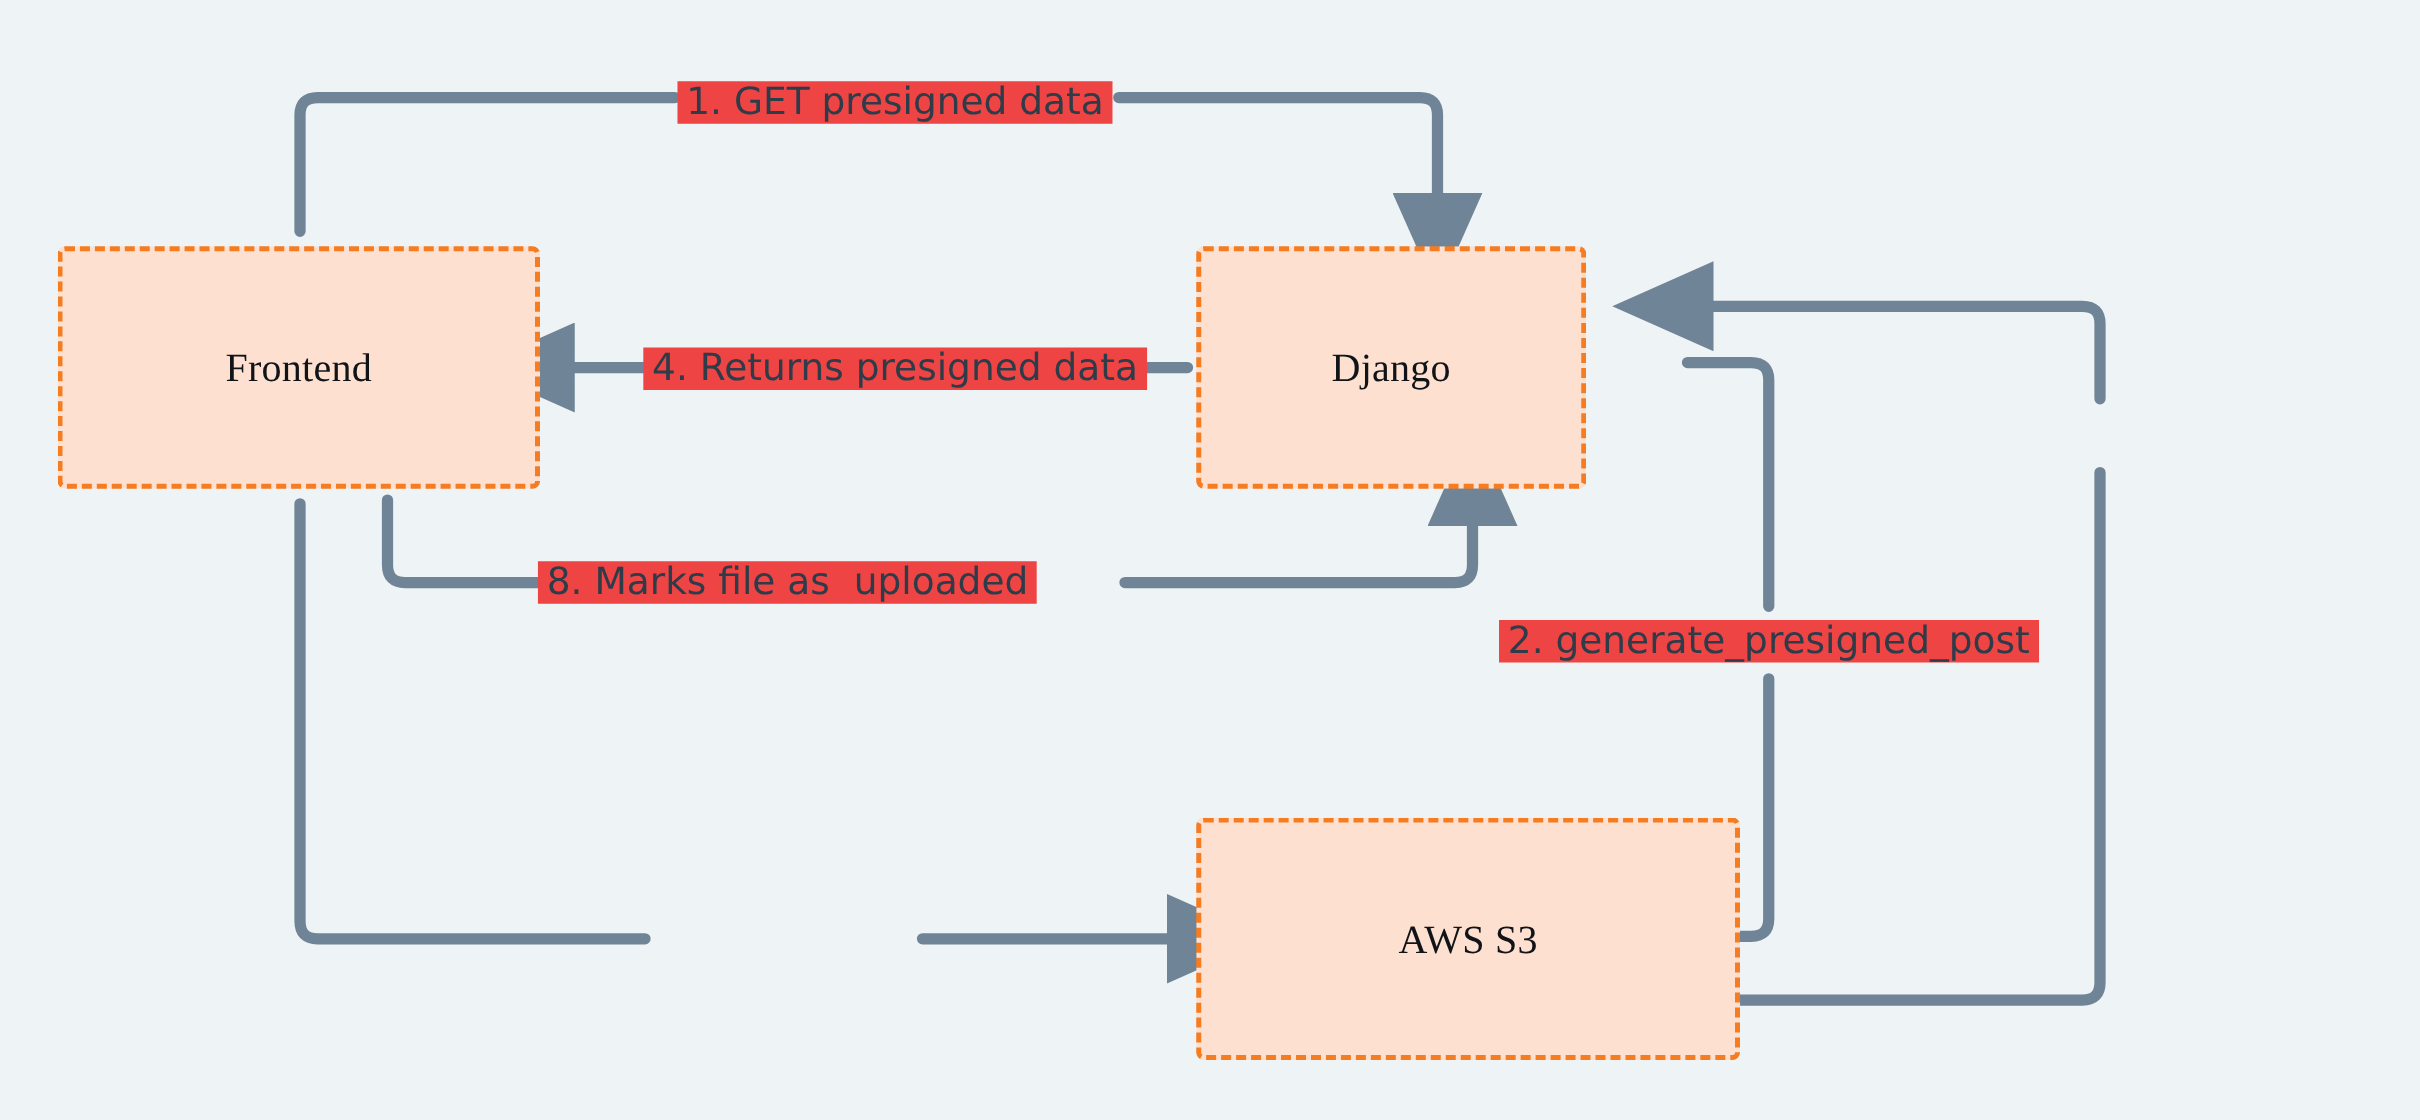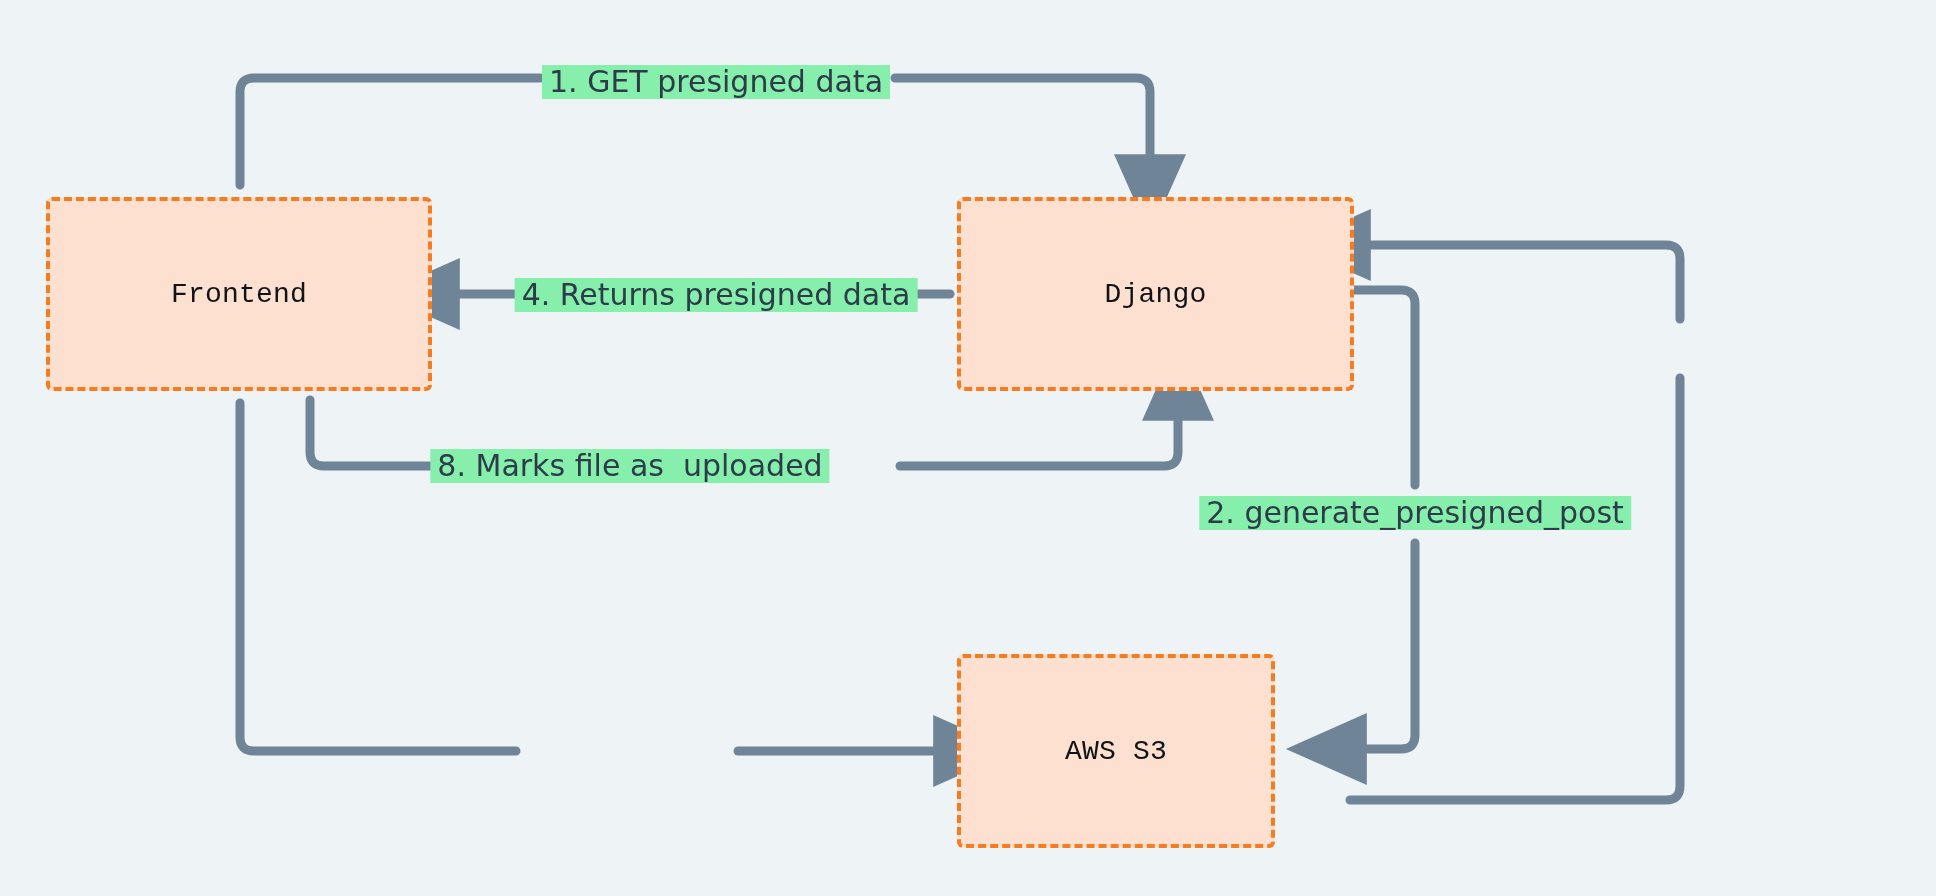--- a/index.html
+++ b/index.html
@@ -29,32 +29,32 @@
     position: absolute;
     box-sizing: border-box;
     background: #fde0cf;
     border: 4px dashed #f57c20;
     border-radius: 6px;
     display: flex;
     align-items: center;
     justify-content: center;
   }
   .node-label {
-    font-family: Liberation Mono, monospace;
-    font-size: 28px;
+    font-family: Liberation Serif, serif;
+    font-size: 32px;
     color: #101418;
     letter-spacing: 0.2px;
     white-space: pre;
   }
   .edge-label {
     position: absolute;
     font-family: "DejaVu Sans", "Liberation Sans", sans-serif;
     font-size: 30px;
     color: #2d3c48;
-    background: #86efac;
+    background: #ef4444;
     white-space: pre;
     line-height: 34px;
     padding: 0 7px;
     transform: translate(-50%, -50%);
   }
 </style>
 </head>
 <body>
 
 <div id="canvas">
@@ -85,25 +85,25 @@
 
       <path d="M 310,400 L 310,452 Q 310,466 324,466 L 491,466"></path>
       <path d="M 900,466 L 1164,466 Q 1178,466 1178,452 L 1178,410" marker-end="url(#arrowhead)"></path>
     </g>
   </svg>
 
   <div class="node-box" style="left:46px; top:197px; width:386px; height:194px;">
     <span class="node-label">Frontend</span>
   </div>
 
-  <div class="node-box" style="left:957px; top:197px; width:397px; height:194px;">
+  <div class="node-box" style="left:957px; top:197px; width:312px; height:194px;">
     <span class="node-label">Django</span>
   </div>
 
-  <div class="node-box" style="left:957px; top:654px; width:318px; height:194px;">
+  <div class="node-box" style="left:957px; top:654px; width:435px; height:194px;">
     <span class="node-label">AWS S3</span>
   </div>
 
   <div class="edge-label" style="left:716px; top:82px;">1. GET presigned data</div>
 
   <div class="edge-label" style="left:1415px; top:513px;">2. generate_presigned_post</div>
 
 
   <div class="edge-label" style="left:716px; top:295px;">4. Returns presigned data</div>
 

